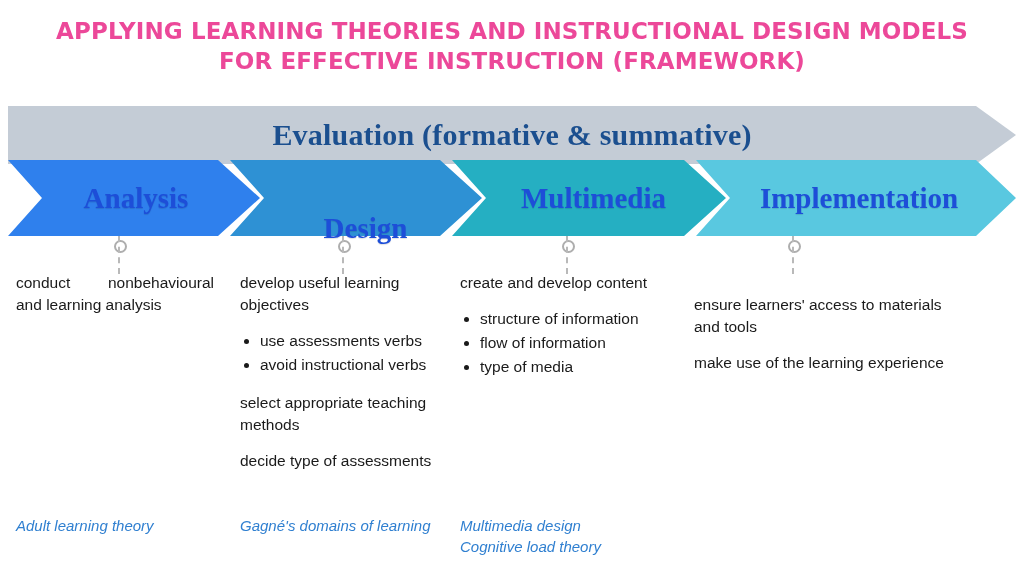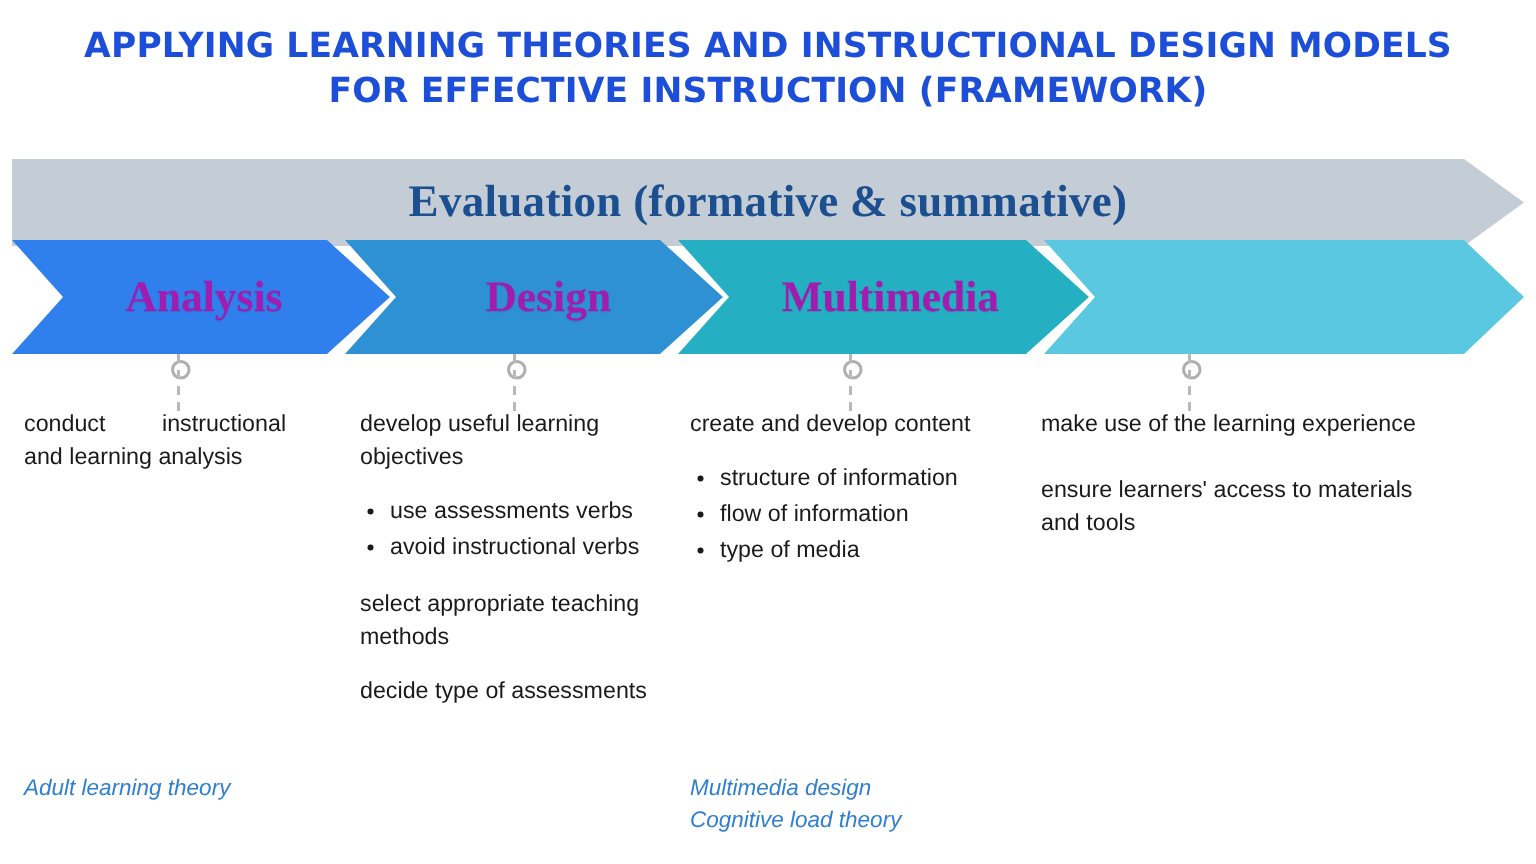--- a/index.html
+++ b/index.html
@@ -19,21 +19,21 @@
   .title {
     position: absolute;
     top: 16px;
     left: 0;
     width: 1024px;
     text-align: center;
     font-family: "DejaVu Sans", sans-serif;
     font-weight: bold;
     font-size: 23px;
     line-height: 30px;
-    color: #1d4ed8;
+    color: #ec4899;
     letter-spacing: 0.1px;
   }
   .title .line2 { display: block; }
 
   
   .eval-wrap {
     position: absolute;
     top: 106px;
     left: 8px;
     width: 1008px;
@@ -70,25 +70,25 @@
   .phase-label {
     position: absolute;
     top: 0;
     height: 76px;
     display: flex;
     align-items: center;
     justify-content: center;
     font-family: "Liberation Serif", serif;
     font-weight: bold;
     font-size: 29px;
-    color: #a21caf;
+    color: #1d4ed8;
     text-shadow: 0 1px 1px rgba(0,0,0,0.12);
   }
   #phase-label-0 { left: 18px;  width: 220px; }
-  #phase-label-1 { left: 250px; width: 215px; }
+  #phase-label-1 { left: 250px; width: 215px; margin-top: 30px; }
   #phase-label-2 { left: 468px; width: 235px; }
   #phase-label-3 { left: 706px; width: 290px; }
 
   
   .stem {
     position: absolute;
     width: 1px;
     border-left: 2px dashed #b9b9b9;
   }
   .dot {
@@ -160,20 +160,21 @@
 <div class="phases">
   <svg width="1008" height="76" viewBox="0 0 1008 76" preserveAspectRatio="none">
     <polygon points="0,0 210,0 252,38 210,76 0,76 34,38" fill="#2f80ed"></polygon>
     <polygon points="222,0 432,0 474,38 432,76 222,76 256,38" fill="#2e91d4"></polygon>
     <polygon points="444,0 676,0 718,38 676,76 444,76 478,38" fill="#25afc2"></polygon>
     <polygon points="688,0 968,0 1008,38 968,76 688,76 722,38" fill="#59c8e0"></polygon>
   </svg>
   <div class="phase-label" id="phase-label-0">Analysis</div>
   <div class="phase-label" id="phase-label-1">Design</div>
   <div class="phase-label" id="phase-label-2">Multimedia</div>
+  <div class="phase-label" id="phase-label-3">Implementation</div>
 </div>
 
 <div>
   <div class="dot" style="left:114px; top:240px;"></div>
   <div class="stem" style="left:118px; top:236px; height:38px;"></div>
 </div>
 <div>
   <div class="dot" style="left:338px; top:240px;"></div>
   <div class="stem" style="left:342px; top:236px; height:38px;"></div>
 </div>
@@ -181,43 +182,44 @@
   <div class="dot" style="left:562px; top:240px;"></div>
   <div class="stem" style="left:566px; top:236px; height:38px;"></div>
 </div>
 <div>
   <div class="dot" style="left:788px; top:240px;"></div>
   <div class="stem" style="left:792px; top:236px; height:38px;"></div>
 </div>
 
 <div class="col" id="col-0">
   <p class="col-0-first">
-    <span class="seg-a">conduct</span><span class="seg-b">instructional</span><br>
+    <span class="seg-a">conduct</span><span class="seg-b">nonbehavioural</span><br>
     <span>and learning analysis</span>
   </p>
   <div class="theory">Adult learning theory</div>
 </div>
 
 <div class="col" id="col-1">
   <p>develop useful learning objectives</p>
   <ul>
     <li>use assessments verbs</li>
     <li>avoid  instructional verbs</li>
   </ul>
   <p>select appropriate teaching methods</p>
   <p>decide type of assessments</p>
+  <div class="theory">Gagné's domains of learning</div>
 </div>
 
 <div class="col" id="col-2">
   <p>create and develop content</p>
   <ul>
     <li>structure of information</li>
     <li>flow of information</li>
     <li>type of media</li>
   </ul>
   <div class="theory" style="white-space:pre-line;">Multimedia design
 Cognitive load theory</div>
 </div>
 
 <div class="col" id="col-3">
+  <p style="margin-top:22px;">ensure learners' access to materials and tools</p>
   <p>make use of the learning experience</p>
-  <p style="margin-top:22px;">ensure learners' access to materials and tools</p>
 </div>
 
 </body></html>

